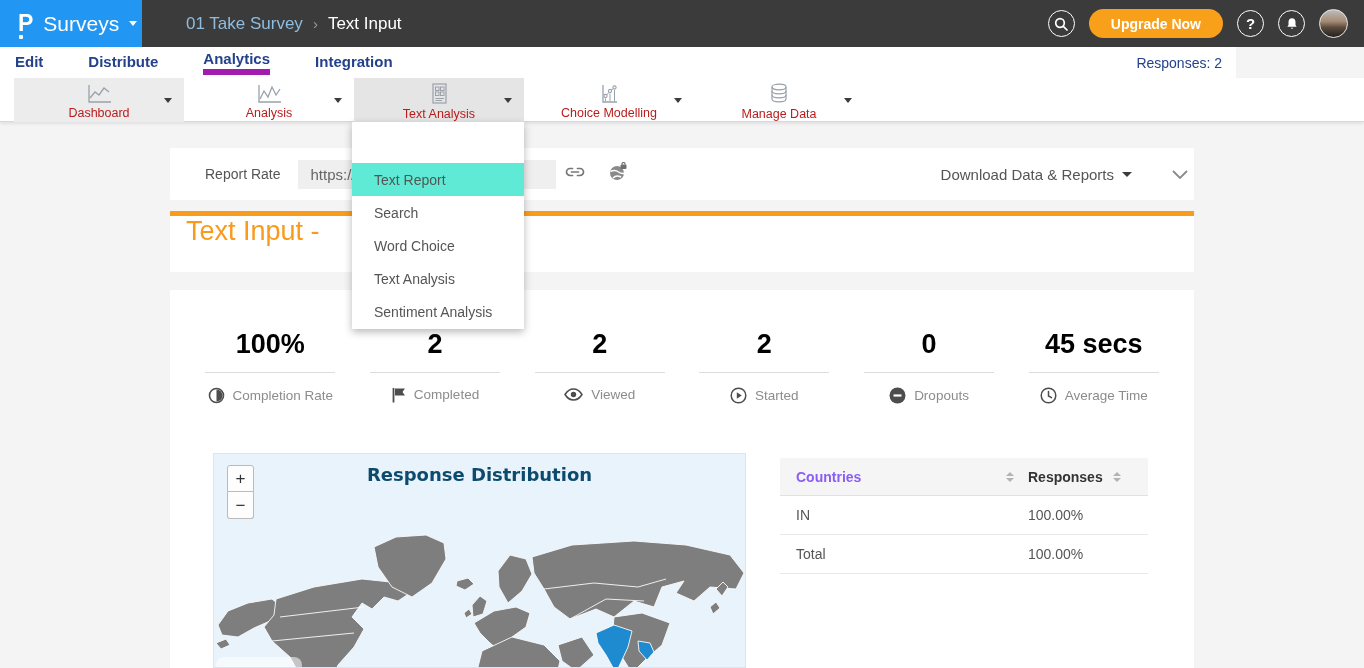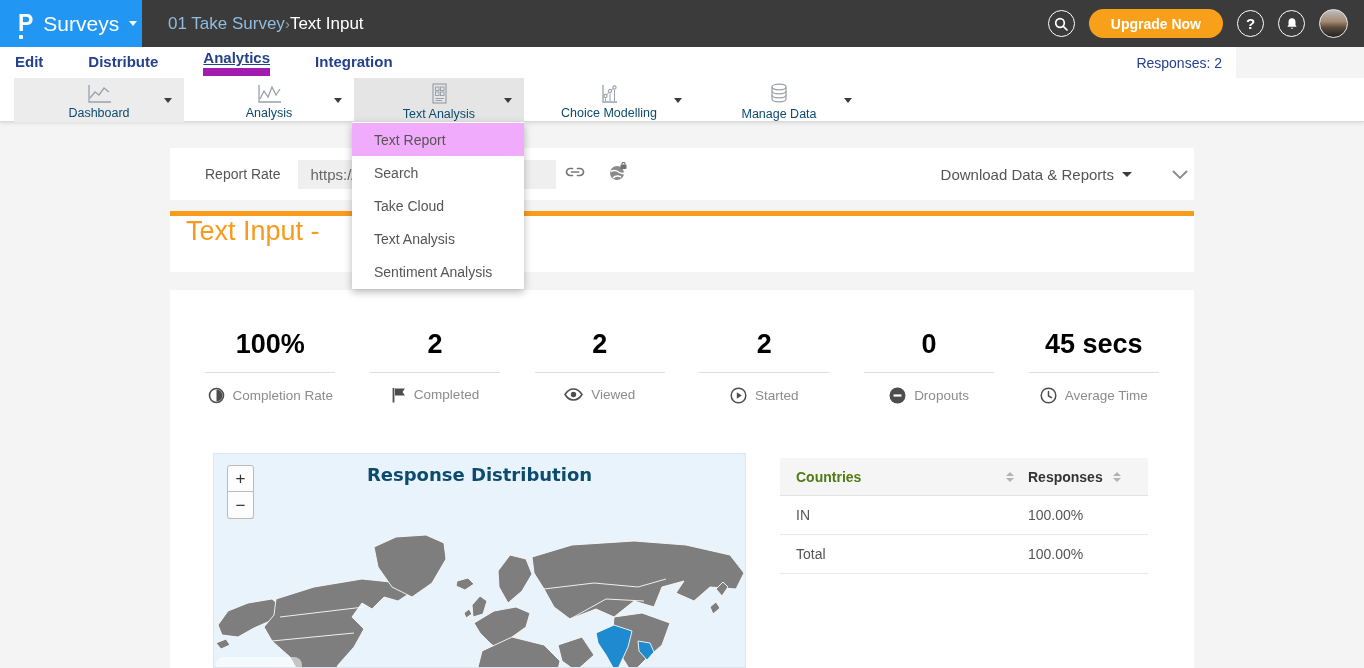--- a/index.html
+++ b/index.html
@@ -6,52 +6,52 @@
   html,body { width:1364px; height:668px; overflow:hidden; background:#f4f4f4;
     font-family:"Liberation Sans", sans-serif; position:relative; }
 
   
   .topbar { position:absolute; left:0; top:0; width:1364px; height:47px; background:#3b3b3b; display:flex; align-items:center; }
   .brand { width:142px; height:47px; background:#2196f3; display:flex; align-items:center; padding-left:18px; gap:10px; flex:none; }
   .logo-p { color:#fff; font-size:23px; font-weight:bold; position:relative; line-height:1; }
   .logo-p::after { content:""; position:absolute; left:1px; bottom:-4px; width:4px; height:4px; background:#fff; border-radius:1px; }
   .brand-name { color:#fff; font-size:21px; font-weight:500; }
   .caret { width:0; height:0; border-left:4.5px solid transparent; border-right:4.5px solid transparent; border-top:5px solid #fff; display:inline-block; }
-  .breadcrumb { display:flex; align-items:center; margin-left:26px; font-size:17px; }
+  .breadcrumb { display:flex; align-items:center; gap:10px; margin-left:44px; font-size:17px; }
   .bc-survey { color:#8fbcdf; }
   .bc-sep { color:#9a9a9a; font-size:15px; }
   .bc-page { color:#fff; }
   .topbar-right { margin-left:auto; display:flex; align-items:center; gap:14px; padding-right:16px; }
   .circle-icon { width:27px; height:27px; border:1.5px solid #fff; border-radius:50%; display:flex; align-items:center; justify-content:center; color:#fff; flex:none; }
   .upgrade-btn { background:#f9a01b; color:#fff; font-weight:bold; font-size:14px; border:none; border-radius:15px; height:29px; padding:0 22px; display:flex; align-items:center; }
   .help-glyph { font-size:15px; font-weight:bold; }
   .avatar { width:29px; height:29px; border-radius:50%; border:1.5px solid #e8e8e8;
     background:linear-gradient(180deg,#bdbdbd 0%,#a58b74 42%,#5a4a3c 65%,#23201e 100%); }
 
   
   .nav2 { position:absolute; left:0; top:47px; width:1236px; height:31px; background:#fff; display:flex; align-items:center; }
   .nav2-item { color:#24418c; font-size:15px; font-weight:600; margin-left:45px; padding-bottom:2px; }
   .nav2-item:first-child { margin-left:15px; }
-  .nav2-item.active { border-bottom:8px solid #a21caf;text-decoration:underline; }
+  .nav2-item.active { border-bottom:6px solid #a21caf; }
   .responses { margin-left:auto; margin-right:14px; color:#24418c; font-size:14px; font-weight:500; }
 
   
   .toolbar { position:absolute; left:0; top:78px; width:1364px; height:44px; background:#fff; border-bottom:1px solid #d9d9d9; box-shadow:0 2px 3px rgba(0,0,0,0.08); display:flex; }
   .tool-tab { width:170px; height:44px; margin-left:0; position:relative; display:flex; flex-direction:column; align-items:center; justify-content:center; padding-top:2px; }
   .tool-tab:first-child { margin-left:14px; }
   .tool-tab.shaded { background:#ececec; }
   .tool-tab.selected { background:#e5e5e5; }
-  .tab-label { font-size:12.5px; color:#0c4a6e; margin-top:1px; }
+  .tab-label { font-size:12.5px; color:#b91c1c; margin-top:1px; }
   .tab-caret { position:absolute; right:12px; top:20px; border-left:4.5px solid transparent; border-right:4.5px solid transparent; border-top:5px solid #3c3c3c; }
   .tab-icon svg { display:block; }
 
   
   .dropdown { position:absolute; left:352px; top:122px; width:172px; background:#fff; box-shadow:0 3px 8px rgba(0,0,0,0.28); z-index:60; padding:1px 0; }
   .dd-item { height:33px; display:flex; align-items:center; padding-left:22px; font-size:14px; color:#555; }
-  .dd-item.hovered { background:#f0abfc; }
+  .dd-item.hovered { background:#5eead4;margin-top:40px; }
 
   
   .report-card { position:absolute; left:170px; top:148px; width:1024px; height:52px; background:#fff; border-radius:2px; display:flex; align-items:center; }
   .report-label { font-size:14px; color:#555; margin-left:35px; }
   .report-input { margin-left:18px; width:258px; height:29px; background:#efefef; border:none; font-size:15px; color:#666; padding:0 12px; font-family:"Liberation Sans",sans-serif; }
   .link-icon { margin-left:8px; }
   .globe-icon { margin-left:22px; }
   .download-group { margin-left:auto; display:flex; align-items:center; gap:8px; margin-right:12px; }
   .download-label { font-size:15px; color:#555; }
   .dl-caret { border-left:5px solid transparent; border-right:5px solid transparent; border-top:5.5px solid #3c3c3c; }
@@ -77,21 +77,21 @@
   .zoom-ctrl { position:absolute; left:13px; top:11px; width:27px; }
   .zoom-btn { width:27px; height:27px; background:#fdfdfd; border:1px solid #bbb; color:#333; font-size:17px; line-height:1; display:flex; align-items:center; justify-content:center; }
   .zoom-btn.zin { border-radius:3px 3px 0 0; }
   .zoom-btn.zout { border-radius:0 0 3px 3px; border-top:none; }
   .map-svg { position:absolute; left:0; top:75px; }
   .map-attrib { position:absolute; left:2px; bottom:-6px; width:86px; height:16px; background:rgba(255,255,255,0.55); border-radius:8px; }
 
   
   .ctable { position:absolute; left:610px; top:168px; width:368px; font-size:14px; }
   .ct-header { height:38px; background:#f5f5f5; border-bottom:1px solid #e2e2e2; display:flex; align-items:center; }
-  .ct-h1 { font-weight:bold; color:#4d7c0f; padding-left:16px; flex:1; display:flex; align-items:center; }
+  .ct-h1 { font-weight:bold; color:#8b5cf6; padding-left:16px; flex:1; display:flex; align-items:center; }
   .ct-h2 { font-weight:bold; color:#333; width:120px; display:flex; align-items:center; }
   .sort-icon { display:inline-flex; flex-direction:column; gap:2px; margin-left:auto; margin-right:14px; }
   .ct-h2 .sort-icon { margin-left:10px; margin-right:8px; }
   .sort-icon i { width:0; height:0; border-left:4px solid transparent; border-right:4px solid transparent; display:block; }
   .sort-up { border-bottom:4px solid #b3b3b3; }
   .sort-down { border-top:4px solid #b3b3b3; }
   .ct-row { height:39px; border-bottom:1px solid #e8e8e8; display:flex; align-items:center; color:#555; }
   .ct-c1 { padding-left:16px; flex:1; }
   .ct-c2 { width:120px; }
 </style>
@@ -389,16 +389,16 @@
     <div class="ct-row">
       <span class="ct-c1">Total</span>
       <span class="ct-c2">100.00%</span>
     </div>
   </div>
 </div>
 
 <div class="dropdown">
   <div class="dd-item hovered">Text Report</div>
   <div class="dd-item">Search</div>
-  <div class="dd-item">Take Cloud</div>
+  <div class="dd-item">Word Choice</div>
   <div class="dd-item">Text Analysis</div>
   <div class="dd-item">Sentiment Analysis</div>
 </div>
 
 </body></html>

